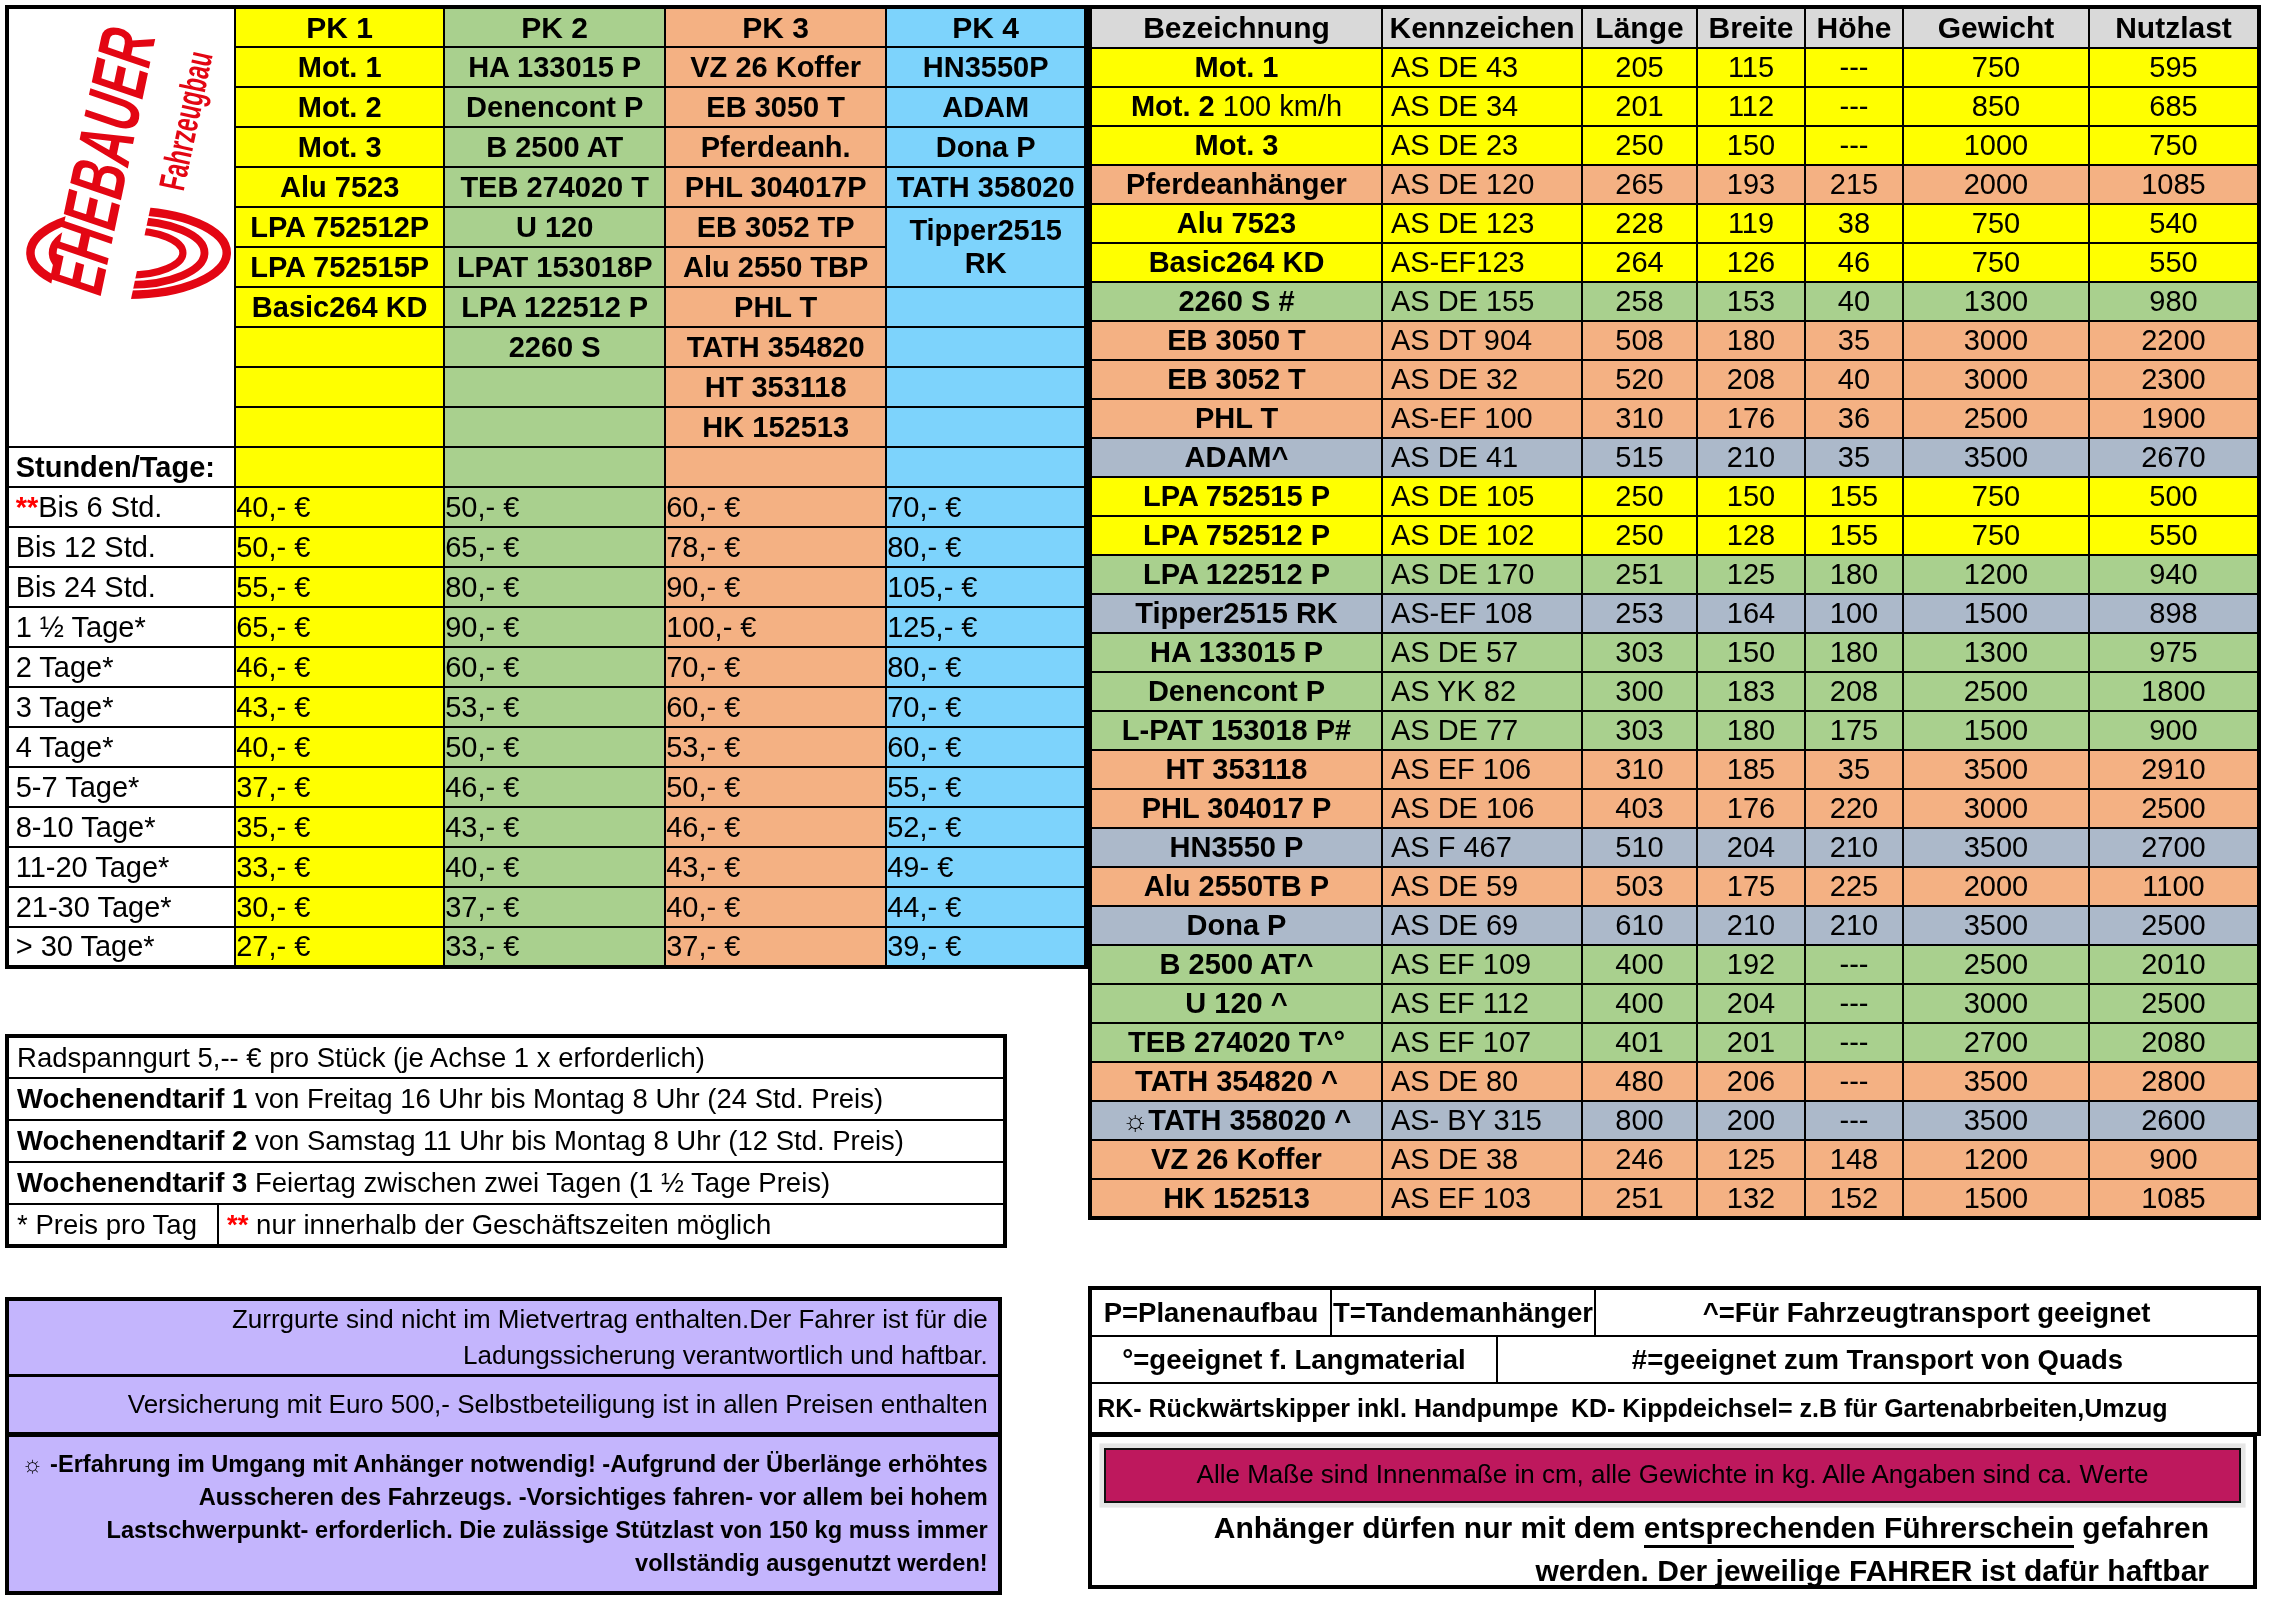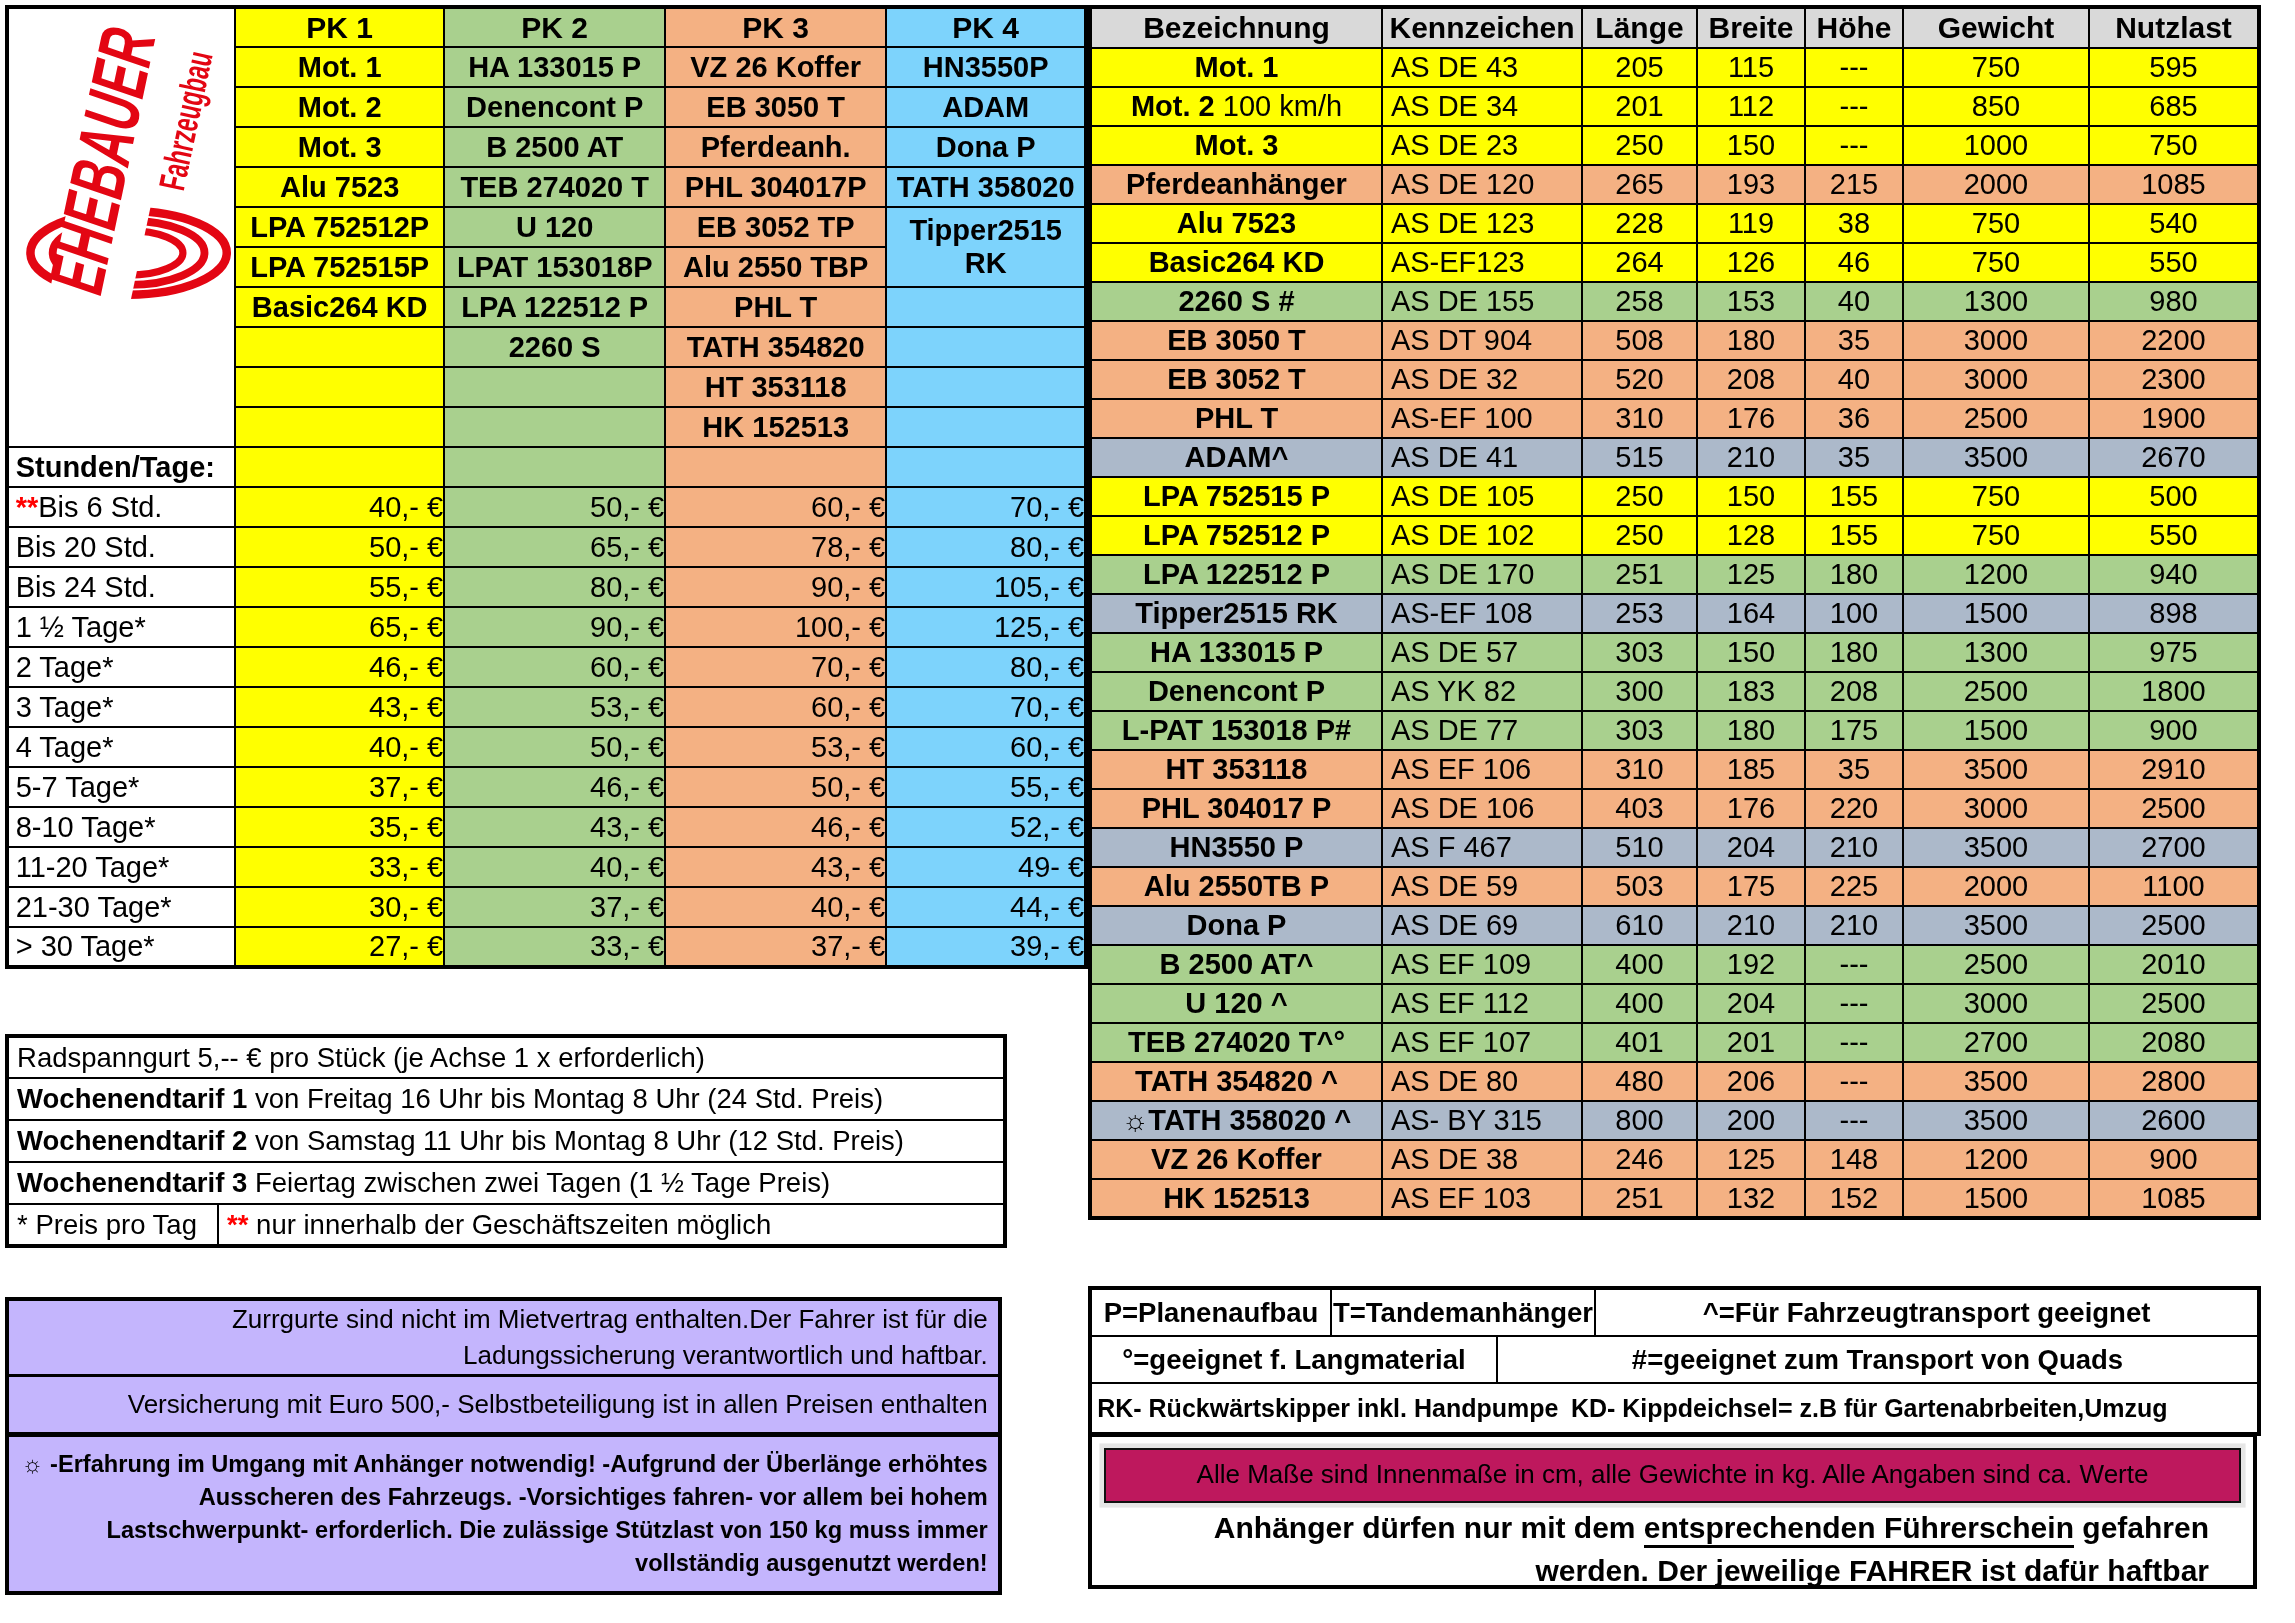--- a/index.html
+++ b/index.html
@@ -17,21 +17,21 @@
   tr.c-green>td{background:#A9D08E}
   tr.c-orange>td{background:#F4B183}
   tr.c-blue>td{background:#ACB9CA}
   .stars{color:#FF0000;font-weight:bold}
   
   .lt{left:5.2px;top:5.2px;width:1080px;border:4.6px solid #000}
   .lt tr{height:40px}
   .lt td,.lt th{font-size:29px}
   .lt .hdr{font-weight:bold;text-align:center;font-size:30px}
   .lt .nm{font-weight:bold;text-align:center}
-  .lt .price{text-align:right}
+  .lt .price{text-align:left}
   .lt .lbl{background:#fff;text-align:left;padding-left:6.5px}
   .lt .logocell{background:#fff;position:relative}
   .tipper{line-height:1.15;text-align:center;font-weight:bold}
   
   .rt{left:1088px;top:5.2px;width:1169px;border:4.6px solid #000}
   .rt tr{height:39px}
   .rt td,.rt th{font-size:29px}
   .rt th{font-weight:bold;font-size:30px;text-align:center}
   .rt .name{text-align:center;font-weight:bold}
   .rt .name .reg{font-weight:normal}
@@ -166,21 +166,21 @@
 
       <tr>
         <td class="lbl"><span class="stars">**</span><span>Bis 6 Std.</span></td>
         <td class="cy price">40,- €</td>
         <td class="cg price">50,- €</td>
         <td class="co price">60,- €</td>
         <td class="cb price">70,- €</td>
       </tr>
 
       <tr>
-        <td class="lbl"><span class="stars"></span><span>Bis 20 Std.</span></td>
+        <td class="lbl"><span class="stars"></span><span>Bis 12 Std.</span></td>
         <td class="cy price">50,- €</td>
         <td class="cg price">65,- €</td>
         <td class="co price">78,- €</td>
         <td class="cb price">80,- €</td>
       </tr>
 
       <tr>
         <td class="lbl"><span class="stars"></span><span>Bis 24 Std.</span></td>
         <td class="cy price">55,- €</td>
         <td class="cg price">80,- €</td>

